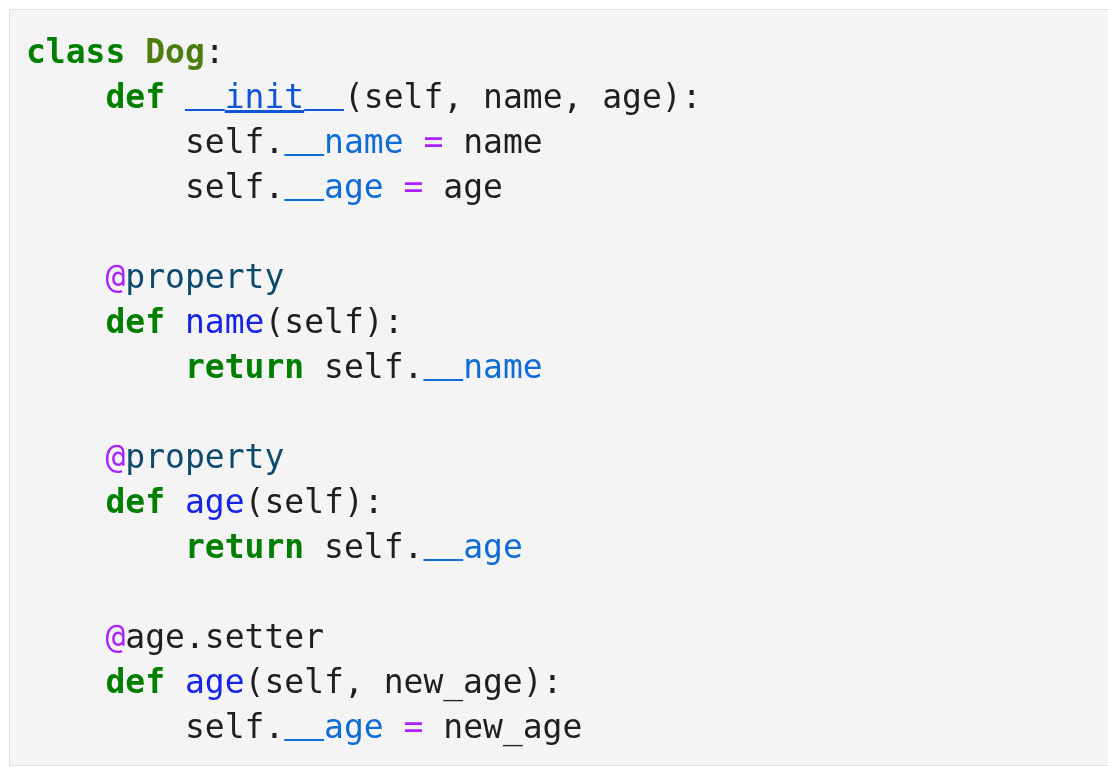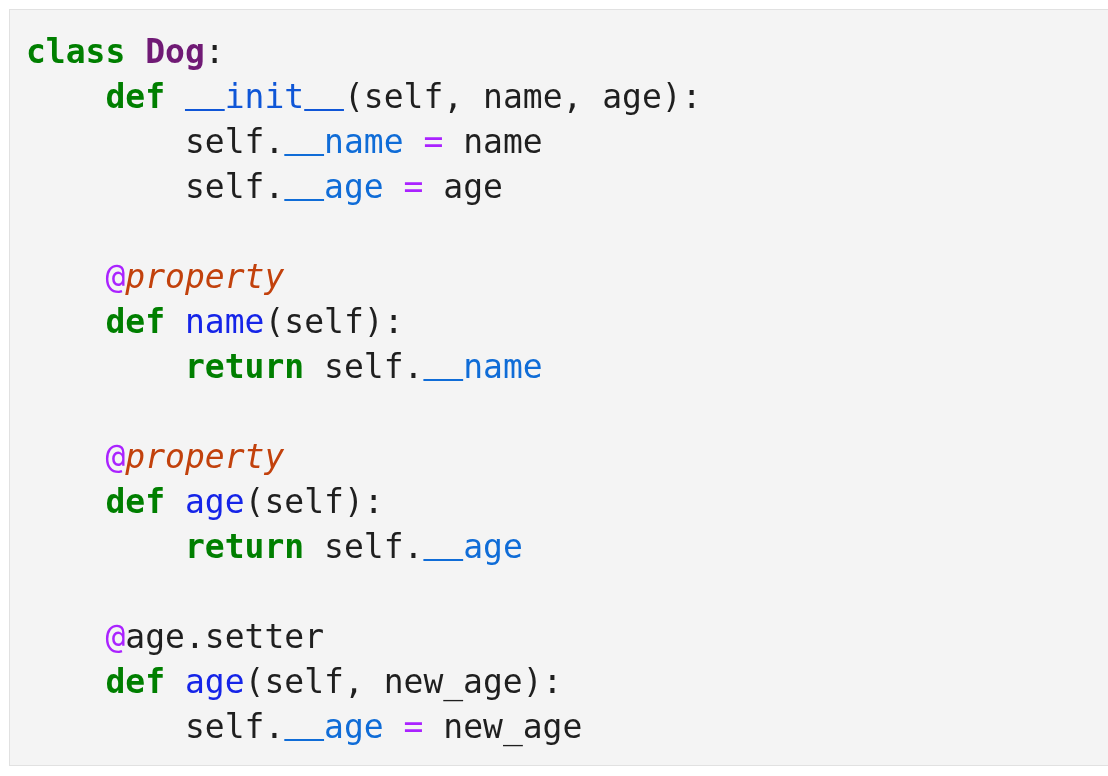--- a/index.html
+++ b/index.html
@@ -35,27 +35,27 @@
     white-space: pre;
     color: #1f1f1f;
     letter-spacing: 0;
     -webkit-font-smoothing: antialiased;
   }
 
   .ln { display: block; height: 45px; }
 
   
   .tok-kw       { color: #007f00; font-weight: bold; text-align: center; }   
-  .tok-cls      { color: #701a75; font-weight: bold; }   
-  .tok-fn       { color: #0f56d7; }                      
+  .tok-cls      { color: #4d7c0f; font-weight: bold; }   
+  .tok-fn       { color: #0f56d7; text-decoration: underline; }                      
   .tok-fname    { color: #1524e8; }                      
   .tok-attr     { color: #0f6cd7; }                      
   .tok-op       { color: #aa22ff; }                      
   .tok-at       { color: #aa22ff; }                      
-  .tok-dec      { color: #c2410c; font-style: italic; }                      
+  .tok-dec      { color: #0c4a6e; }                      
   .tok-plain    { color: #1f1f1f; }                      
 
   
   .uscore {
     text-decoration: underline;
     text-decoration-thickness: 2px;
     text-underline-offset: 1px;
   }
 </style>
 </head>

